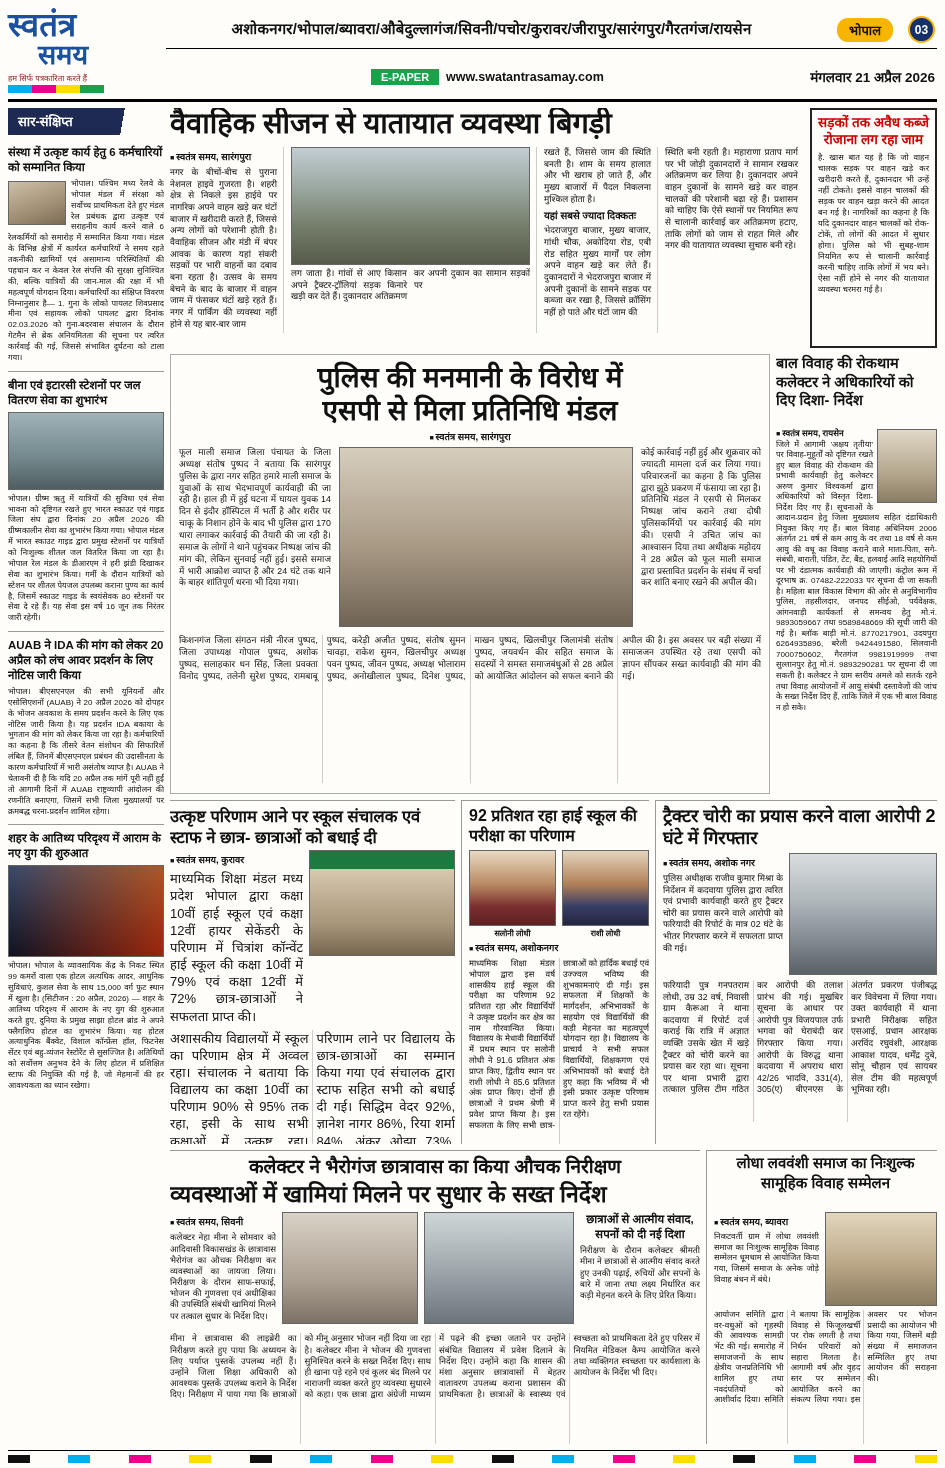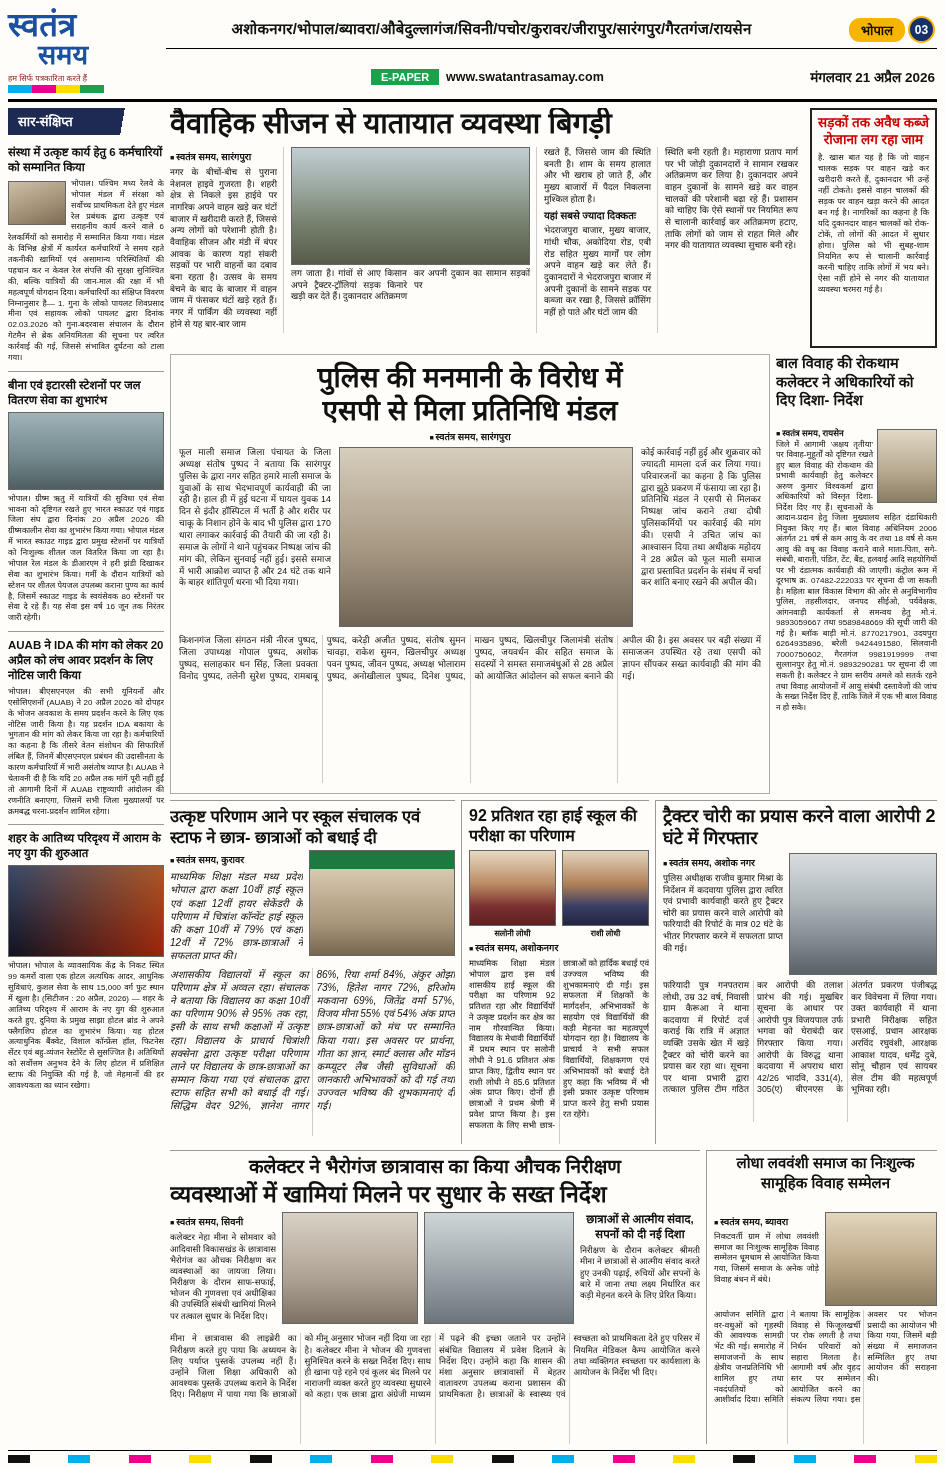--- a/index.html
+++ b/index.html
@@ -11,21 +11,21 @@
   .masthead { position: absolute; top: 6px; left: 8px; right: 8px; height: 96px; border-bottom: 3px solid #000; }
   .logo { position: absolute; left: 0; top: 2px; width: 152px; height: 90px; }
   .logo1 { font-size: 33px; font-weight: bold; color: #1b50a0; line-height: 1; }
   .logo2 { font-size: 27px; font-weight: bold; color: #1b50a0; margin-left: 30px; line-height: 1.05; }
   .tagline { font-size: 8px; color: #8b1a1a; margin-top: 3px; white-space: nowrap; }
   .logo-bar { display: flex; height: 3px; width: 96px; margin-top: 2px; }
   .logo-bar div { flex: 1; }
   .mast-right { position: absolute; left: 158px; right: 0; top: 0; height: 92px; }
   .cities { font-size: 15px; font-weight: bold; text-align: center; padding: 12px 120px 0 0; letter-spacing: .2px; }
   .cities-rule { border-bottom: 1.5px solid #000; margin-top: 10px; }
-  .edition-badge { position: absolute; right: 2px; top: 10px; display: flex; align-items: center; gap: 3px; }
+  .edition-badge { position: absolute; right: 2px; top: 10px; display: flex; align-items: center; gap: 15px; }
   .edition-name { background: #f7b500; color: #111; font-weight: bold; font-size: 13px; padding: 3px 12px; border-radius: 11px; }
   .page-circle { width: 27px; height: 27px; background: #15306b; color: #fff; border: 2.5px solid #f7b500; border-radius: 50%;
                  display: flex; align-items: center; justify-content: center; font-weight: bold; font-size: 12px; }
   .info-row { position: absolute; left: 0; right: 0; top: 58px; height: 26px; display: flex; align-items: center; }
   .epaper { background: #18a24a; color: #fff; font-weight: bold; font-size: 11px; padding: 2px 10px; margin-left: 205px; cursor: pointer; }
   .site { font-weight: bold; font-size: 12.5px; margin-left: 7px; cursor: pointer; }
   .date { margin-left: auto; font-weight: bold; font-size: 13.5px; padding-right: 2px; }
 
   
   .byline { font-weight: bold; font-size: 9.5px; margin: 3px 0 4px; }
@@ -85,21 +85,21 @@
   .art-child h2 { font-size: 14.5px; line-height: 1.28; margin-bottom: 17px; }
   .photo-collector { float: right; width: 60px; height: 74px; margin: 2px 0 3px 4px; background: linear-gradient(180deg, #e0d8c6, #b4a78e 60%, #8a7c63); }
   .art-child .byline { font-size: 8.5px; margin: 1px 0 2px; }
   .art-child p { font-size: 8.1px; line-height: 1.3; }
 
   
   .art-school { position: absolute; left: 0; top: 692px; width: 285px; height: 344px; border-top: 1px solid #999; padding-top: 5px; overflow: hidden; }
   .art-school h2 { font-size: 16.5px; line-height: 1.25; margin-bottom: 3px; }
   .s-row { display: flex; gap: 6px; }
   .s-left { flex: 1; overflow: hidden; }
-  .s-left p, .s-bottom { font-size: 10px; line-height: 1.32; font-style: italic; }
+  .s-left p, .s-bottom { font-size: 13px; line-height: 1.32; }
   .photo-school { flex: 0 0 146px; height: 106px; background: linear-gradient(180deg, #1d7a3e 0%, #1d7a3e 17%, #d8c9ae 17%, #a8957a 70%, #776750); }
   .s-bottom { column-count: 2; column-gap: 8px; column-rule: 1px solid #ccc; margin-top: 5px; height: 168px; overflow: hidden; }
 
   .art-result92 { position: absolute; left: 291px; top: 692px; width: 188px; height: 344px; border-top: 1px solid #999; border-left: 1px solid #999; padding: 5px 0 0 7px; overflow: hidden; }
   .art-result92 h2 { font-size: 16px; line-height: 1.25; margin-bottom: 4px; }
   .g-photos { display: flex; gap: 6px; margin-bottom: 3px; }
   .g-item { flex: 1; }
   .g-photo { width: 100%; height: 76px; border: 1px solid #666; }
   .photo-girl1 { background: linear-gradient(180deg, #e8d9c2, #b98a63 45%, #7c2f2f 75%, #5d2020); }
   .photo-girl2 { background: linear-gradient(180deg, #e4d4bd, #b08057 45%, #383d66 75%, #23263f); }

